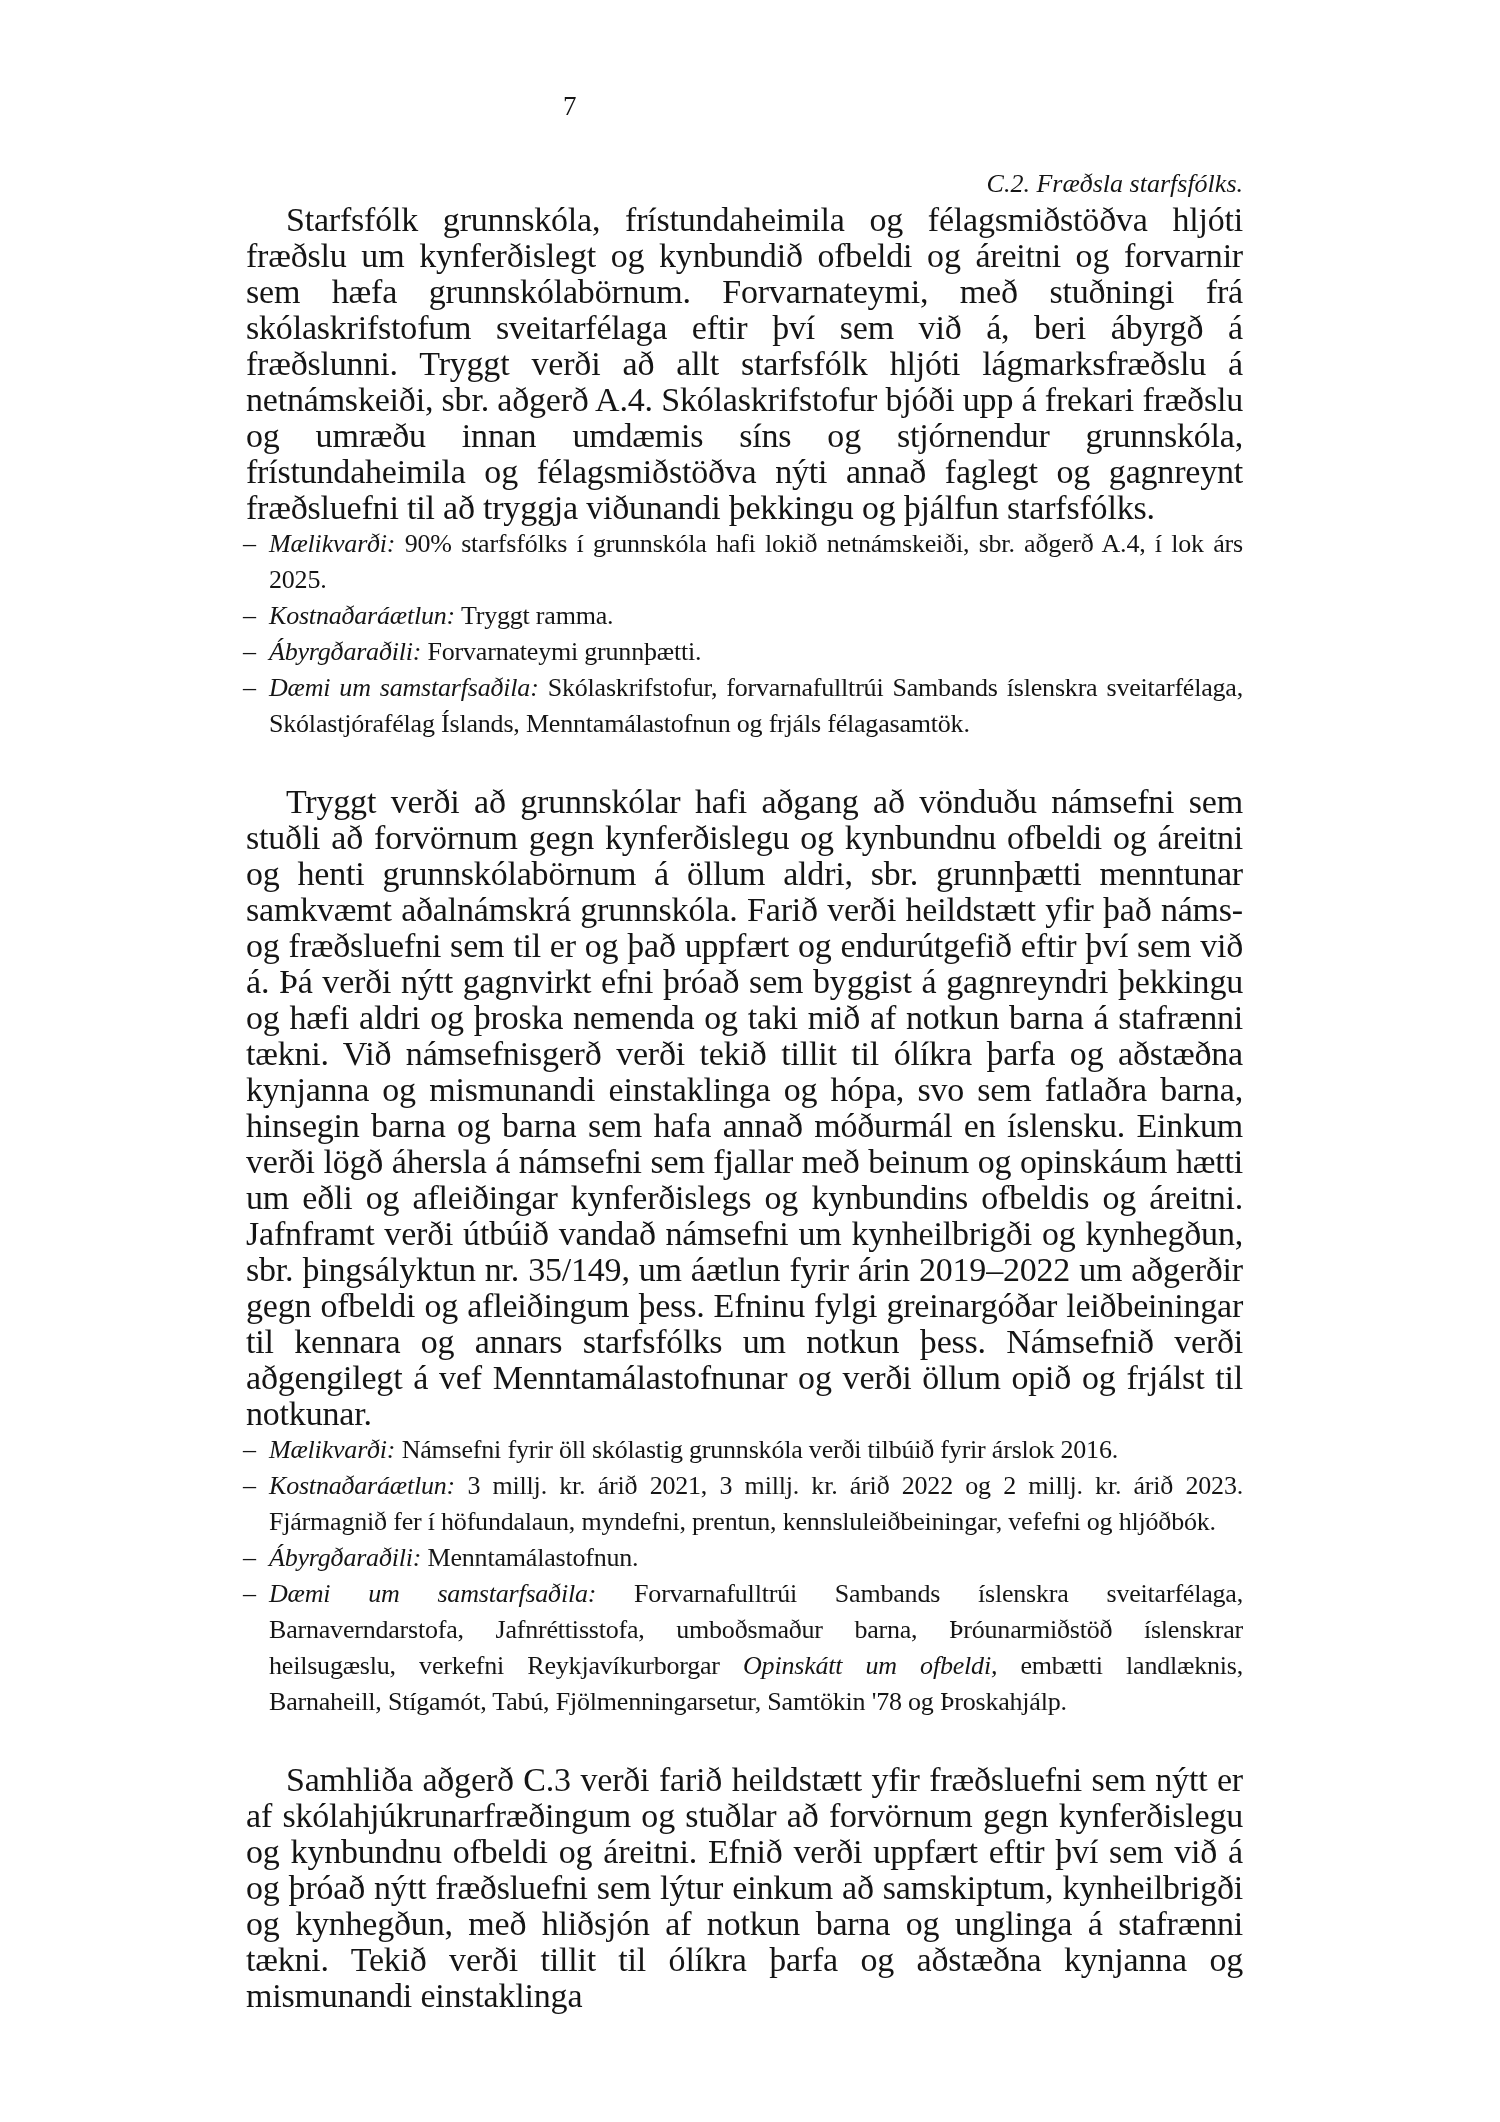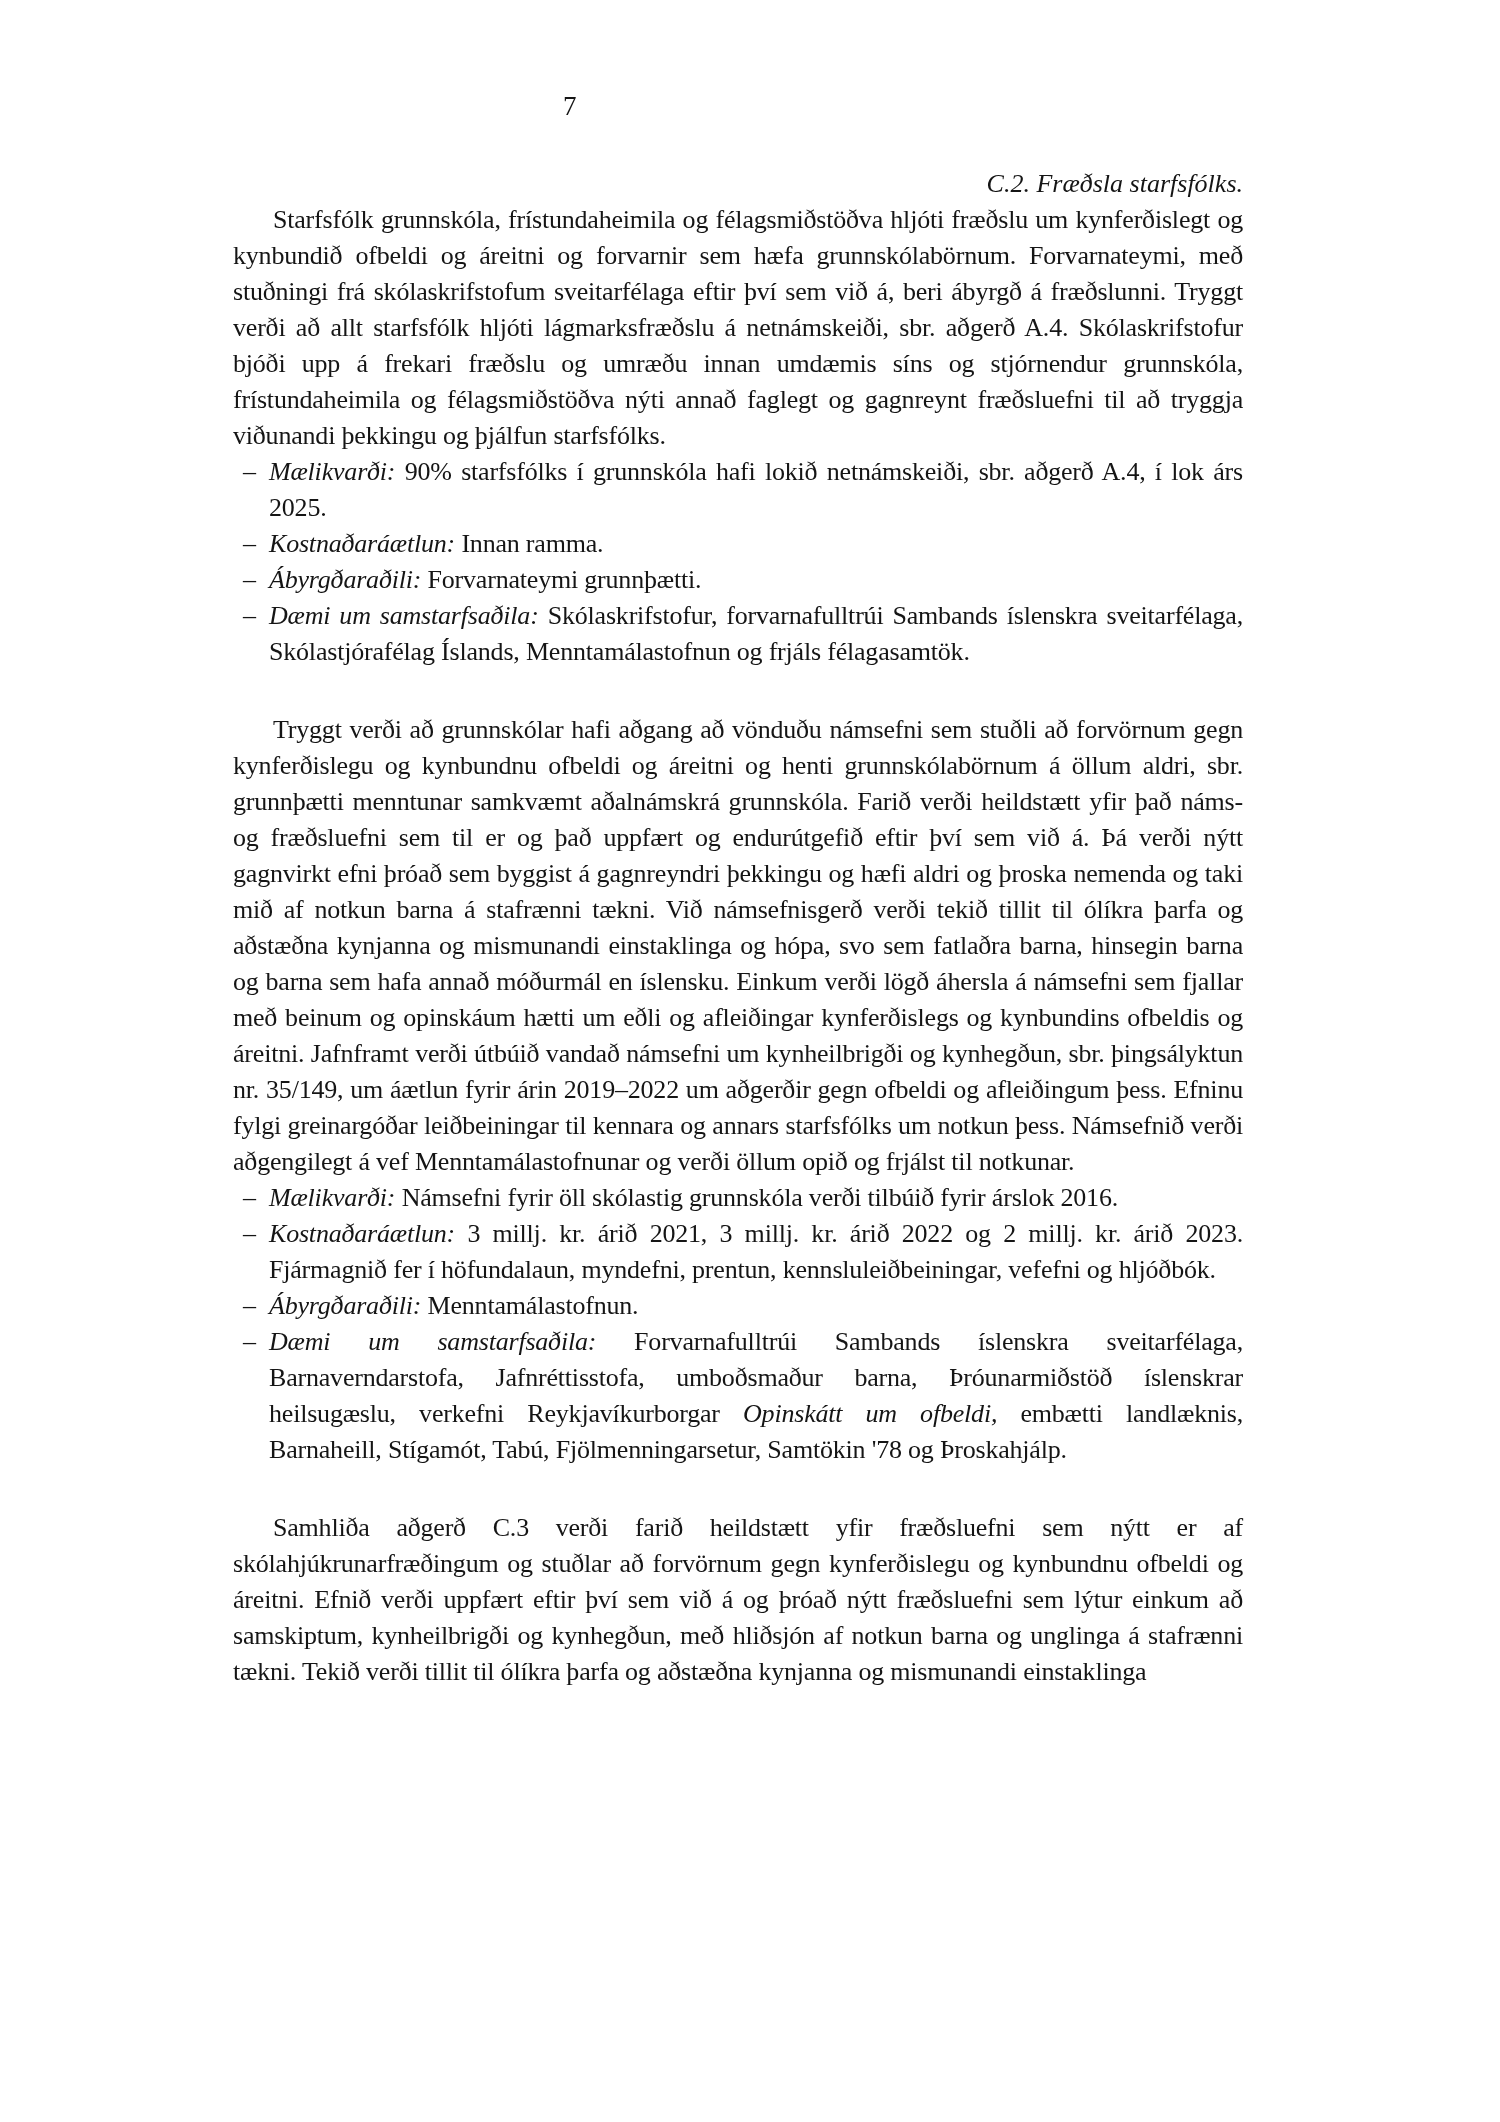--- a/index.html
+++ b/index.html
@@ -32,25 +32,26 @@
   .section {
     margin-top: 42px;
   }
   .section-heading {
     font-style: italic;
     font-size: 26px;
     line-height: 36px;
     text-align: right;
   }
   .para {
-    font-size: 26px;
+    font-size: 34px;
     line-height: 36px;
     text-align: justify;
     text-indent: 40px;
     letter-spacing: -0.2px;
+    margin-left: 13px;
   }
   ul.items {
     list-style: none;
     margin: 0;
     padding: 0;
   }
   ul.items li {
     position: relative;
     padding-left: 36px;
     font-size: 26px;
@@ -74,21 +75,21 @@
   <div class="content">
     <div class="page-number">7</div>
     <div>
   <div class="section">
     <div class="section-heading">C.2. Fræðsla starfsfólks.</div>
     <div>
             <div class="para">Starfsfólk grunnskóla, frístundaheimila og félagsmiðstöðva hljóti fræðslu um kynferðislegt og kynbundið ofbeldi og áreitni og forvarnir sem hæfa grunnskólabörnum. Forvarnateymi, með stuðningi frá skólaskrifstofum sveitarfélaga eftir því sem við á, beri ábyrgð á fræðslunni. Tryggt verði að allt starfsfólk hljóti lágmarksfræðslu á netnámskeiði, sbr. aðgerð A.4. Skólaskrifstofur bjóði upp á frekari fræðslu og umræðu innan umdæmis síns og stjórnendur grunnskóla, frístundaheimila og félagsmiðstöðva nýti annað faglegt og gagnreynt fræðsluefni til að tryggja viðunandi þekkingu og þjálfun starfsfólks.</div>
           </div>
     <ul class="items">
             <li><span class="dash">–</span><em class="label">Mælikvarði:</em> <span>90% starfsfólks í grunnskóla hafi lokið netnámskeiði, sbr. aðgerð A.4, í lok árs 2025.</span></li>
-            <li><span class="dash">–</span><em class="label">Kostnaðaráætlun:</em> <span>Innan ramma.</span></li>
+            <li><span class="dash">–</span><em class="label">Kostnaðaráætlun:</em> <span>Tryggt ramma.</span></li>
             <li><span class="dash">–</span><em class="label">Ábyrgðaraðili:</em> <span>Forvarnateymi grunnþætti.</span></li>
             <li><span class="dash">–</span><em class="label">Dæmi um samstarfsaðila:</em> <span>Skólaskrifstofur, forvarnafulltrúi Sambands íslenskra sveitarfélaga, Skólastjórafélag Íslands, Menntamálastofnun og frjáls félagasamtök.</span></li>
           </ul>
   </div>
 
   <div class="section">
     <div>
             <div class="para">Tryggt verði að grunnskólar hafi aðgang að vönduðu námsefni sem stuðli að forvörnum gegn kynferðislegu og kynbundnu ofbeldi og áreitni og henti grunnskólabörnum á öllum aldri, sbr. grunnþætti menntunar samkvæmt aðalnámskrá grunnskóla. Farið verði heildstætt yfir það náms- og fræðsluefni sem til er og það uppfært og endurútgefið eftir því sem við á. Þá verði nýtt gagnvirkt efni þróað sem byggist á gagnreyndri þekkingu og hæfi aldri og þroska nemenda og taki mið af notkun barna á stafrænni tækni. Við námsefnisgerð verði tekið tillit til ólíkra þarfa og aðstæðna kynjanna og mismunandi einstaklinga og hópa, svo sem fatlaðra barna, hinsegin barna og barna sem hafa annað móðurmál en íslensku. Einkum verði lögð áhersla á námsefni sem fjallar með beinum og opinskáum hætti um eðli og afleiðingar kynferðislegs og kynbundins ofbeldis og áreitni. Jafnframt verði útbúið vandað námsefni um kynheilbrigði og kynhegðun, sbr. þingsályktun nr. 35/149, um áætlun fyrir árin 2019–2022 um aðgerðir gegn ofbeldi og afleiðingum þess. Efninu fylgi greinargóðar leiðbeiningar til kennara og annars starfsfólks um notkun þess. Námsefnið verði aðgengilegt á vef Menntamálastofnunar og verði öllum opið og frjálst til notkunar.</div>
           </div>
     <ul class="items">

